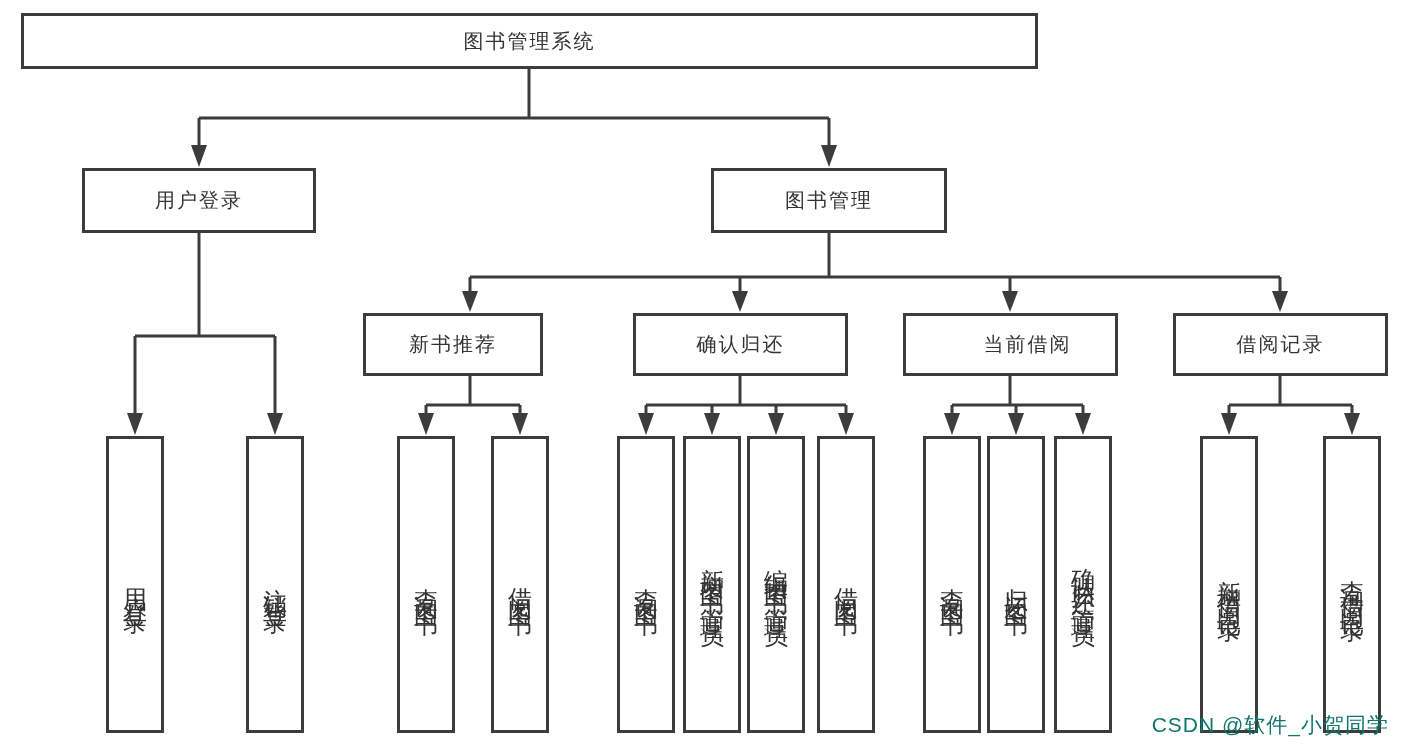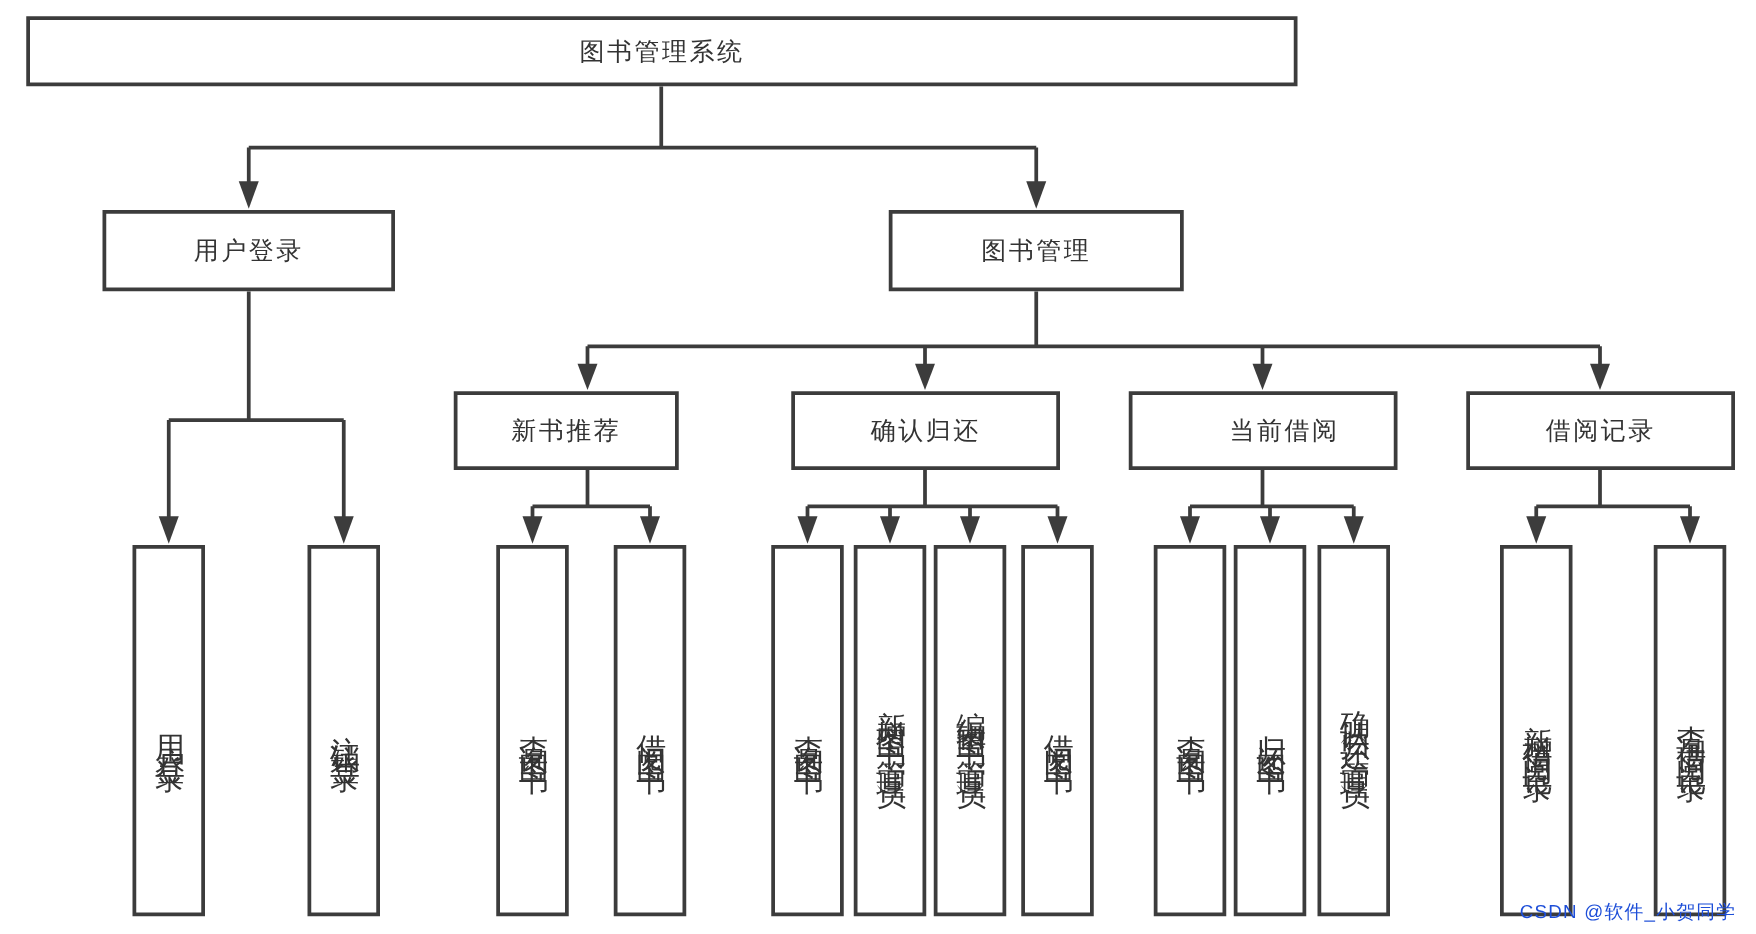--- a/index.html
+++ b/index.html
@@ -54,23 +54,23 @@
   .n-f03 { left: 397px; }  .n-f04 { left: 491px; }
   .n-f05 { left: 617px; }  .n-f06 { left: 683px; }
   .n-f07 { left: 747px; }  .n-f08 { left: 817px; }
   .n-f09 { left: 923px; }  .n-f10 { left: 987px; }
   .n-f11 { left: 1054px; } .n-f12 { left: 1200px; }
   .n-f13 { left: 1323px; }
   .watermark {
     position: absolute;
     right: 16px;
     bottom: 8px;
-    font-size: 15px;
+    font-size: 21px;
     letter-spacing: 1px;
-    color: #1d4ed8;
+    color: #0f766e;
     white-space: nowrap;
   }
 </style>
 </head>
 <body>
 
 <div class="canvas">
 
   <svg class="connectors" viewBox="0 0 1405 747">
     <g stroke="#3c3c3c" stroke-width="3" fill="none">

